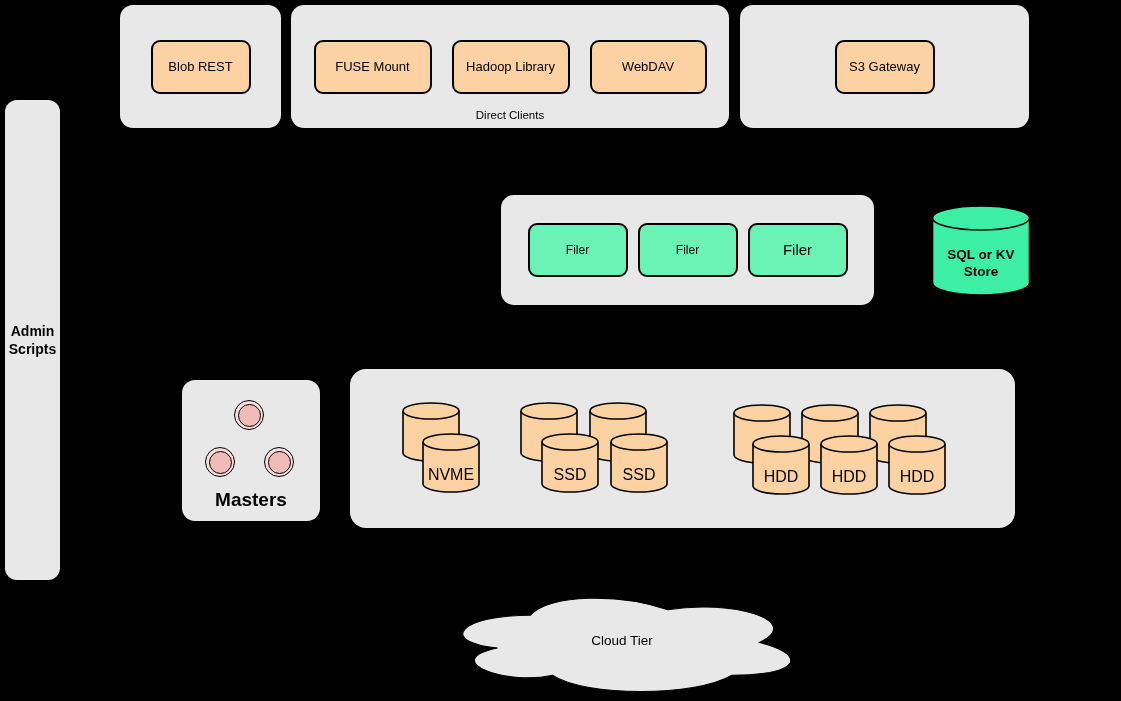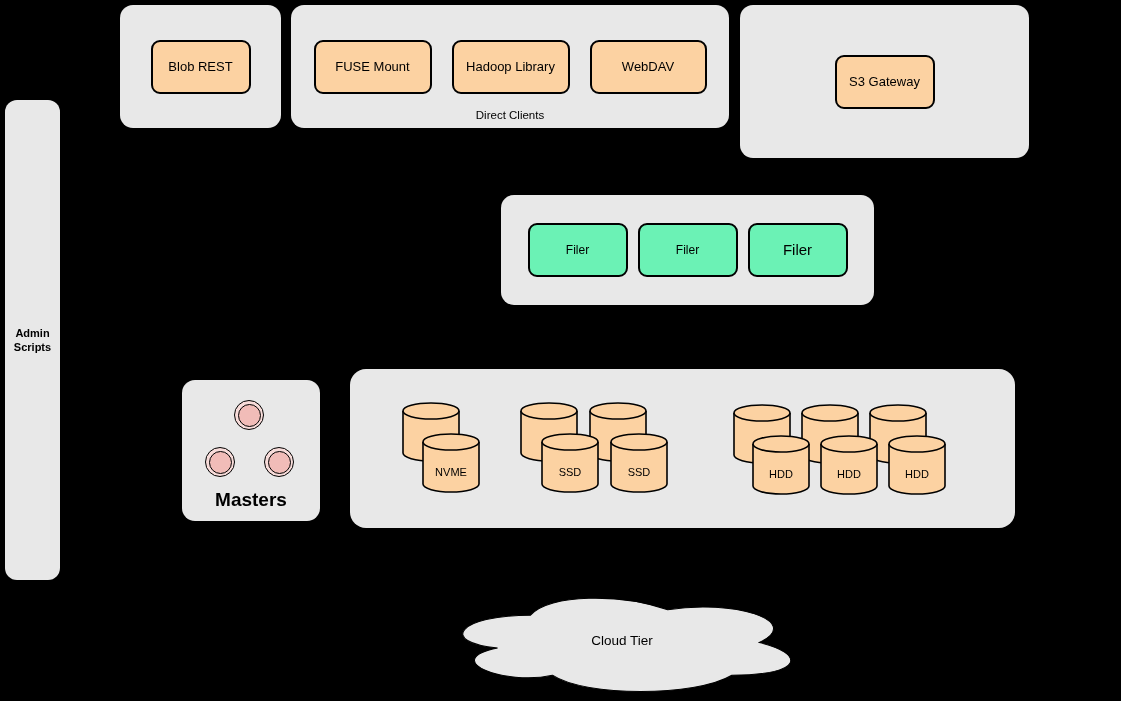--- a/index.html
+++ b/index.html
@@ -13,36 +13,36 @@
   .panel { position:absolute; background:var(--panel,#e8e8e8); border-radius:13px; }
   .row { display:flex; align-items:center; justify-content:center; }
   .flex-center { display:flex; align-items:center; justify-content:center; }
   .node {
     display:flex; align-items:center; justify-content:center;
     border:2px solid var(--stroke,#000); border-radius:9px;
     font-size:13px; text-align:center; line-height:1.2; padding:2px;
   }
   .orange { background:var(--orange,#fcd2a2); }
   .green  { background:var(--green,#6bf2b5); }
-  .panel-title { font-weight:bold; font-size:11px; text-align:center; line-height:1.3; }
+  .panel-title { font-weight:bold; font-size:14px; text-align:center; line-height:1.3; }
   .pre { white-space:pre-line; }
   .panel-caption { position:absolute; left:0; right:0; bottom:7px; text-align:center; font-size:11.5px; }
   .panel-caption.bold { font-weight:bold; font-size:19px; }
   .m-circle {
     position:absolute; width:30px; height:30px; border-radius:50%;
     border:1.5px solid var(--stroke,#000); background:var(--pink-outer,#f8dcda);
   }
   .m-circle::after {
     content:""; position:absolute; inset:2.5px; border-radius:50%;
     border:1.5px solid var(--stroke,#000); background:var(--pink-inner,#f1bcb8);
   }
   .cyl { position:absolute; width:58px; height:60px; }
   .cyl svg { display:block; width:100%; height:100%; overflow:visible; }
   .cyl path, .cyl ellipse { fill:var(--orange,#fcd2a2); stroke:var(--stroke,#000); stroke-width:1.6; }
-  .cyl-label { position:absolute; left:0; right:0; top:33px; text-align:center; font-size:11px; }
+  .cyl-label { position:absolute; left:0; right:0; top:33px; text-align:center; font-size:16px; }
   .cyl.big path, .cyl.big ellipse { fill:var(--green-deep,#3cefa4); }
   .big-label { top:42px; font-weight:bold; font-size:13.5px; line-height:1.25; }
   .cloud { position:absolute; }
   .cloud svg { display:block; width:100%; height:100%; overflow:visible; }
   .cloud path { fill:var(--panel,#e8e8e8); stroke:var(--stroke,#000); stroke-width:1; }
   .cloud-label { position:absolute; left:0; right:0; top:45px; text-align:center; font-weight:normal; font-size:13.5px; }
 </style>
 </head>
 <body>
 
@@ -57,30 +57,38 @@
     <div class="node orange" style="width:118px;height:54px;">FUSE Mount</div>
     <div class="node orange" style="width:118px;height:54px;">Hadoop Library</div>
     <div class="node orange" style="width:117px;height:54px;">WebDAV</div>
     <div class="panel-caption">Direct Clients</div>
   </div>
 
   <div class="panel row" style="left:120px;top:5px;width:161px;height:123px;">
     <div class="node orange" style="width:100px;height:54px;">Blob REST</div>
   </div>
 
-  <div class="panel row" style="left:740px;top:5px;width:289px;height:153px;gap:31px;">
+  <div class="panel row" style="left:740px;top:5px;width:289px;height:123px;gap:31px;">
     <div class="node orange" style="width:100px;height:54px;">S3 Gateway</div>
   </div>
 
   <div class="panel row" style="left:501px;top:195px;width:373px;height:110px;gap:10px;">
     <div class="node green" style="width:100px;height:54px;font-size:12px;">Filer</div>
     <div class="node green" style="width:100px;height:54px;font-size:12px;">Filer</div>
     <div class="node green" style="width:100px;height:54px;font-size:15px;">Filer</div>
   </div>
 
+  <div class="cyl big" style="left:931px;top:205px;width:100px;height:91px;">
+    <svg viewBox="0 0 100 91">
+      <path d="M1.5 13 L1.5 78 A48.5 12 0 0 0 98.5 78 L98.5 13"></path>
+      <ellipse cx="50" cy="13" rx="48.5" ry="12"></ellipse>
+    </svg>
+    <div class="cyl-label big-label pre">SQL or KV
+Store</div>
+  </div>
 
   <div class="panel" style="left:182px;top:380px;width:138px;height:141px;">
     <div class="m-circle" style="left:52px;top:20px;"></div>
     <div class="m-circle" style="left:23px;top:67px;"></div>
     <div class="m-circle" style="left:82px;top:67px;"></div>
     <div class="panel-caption bold" style="bottom:10px;">Masters</div>
   </div>
 
   <div class="panel" style="left:350px;top:369px;width:665px;height:159px;border-radius:16px;">
 

